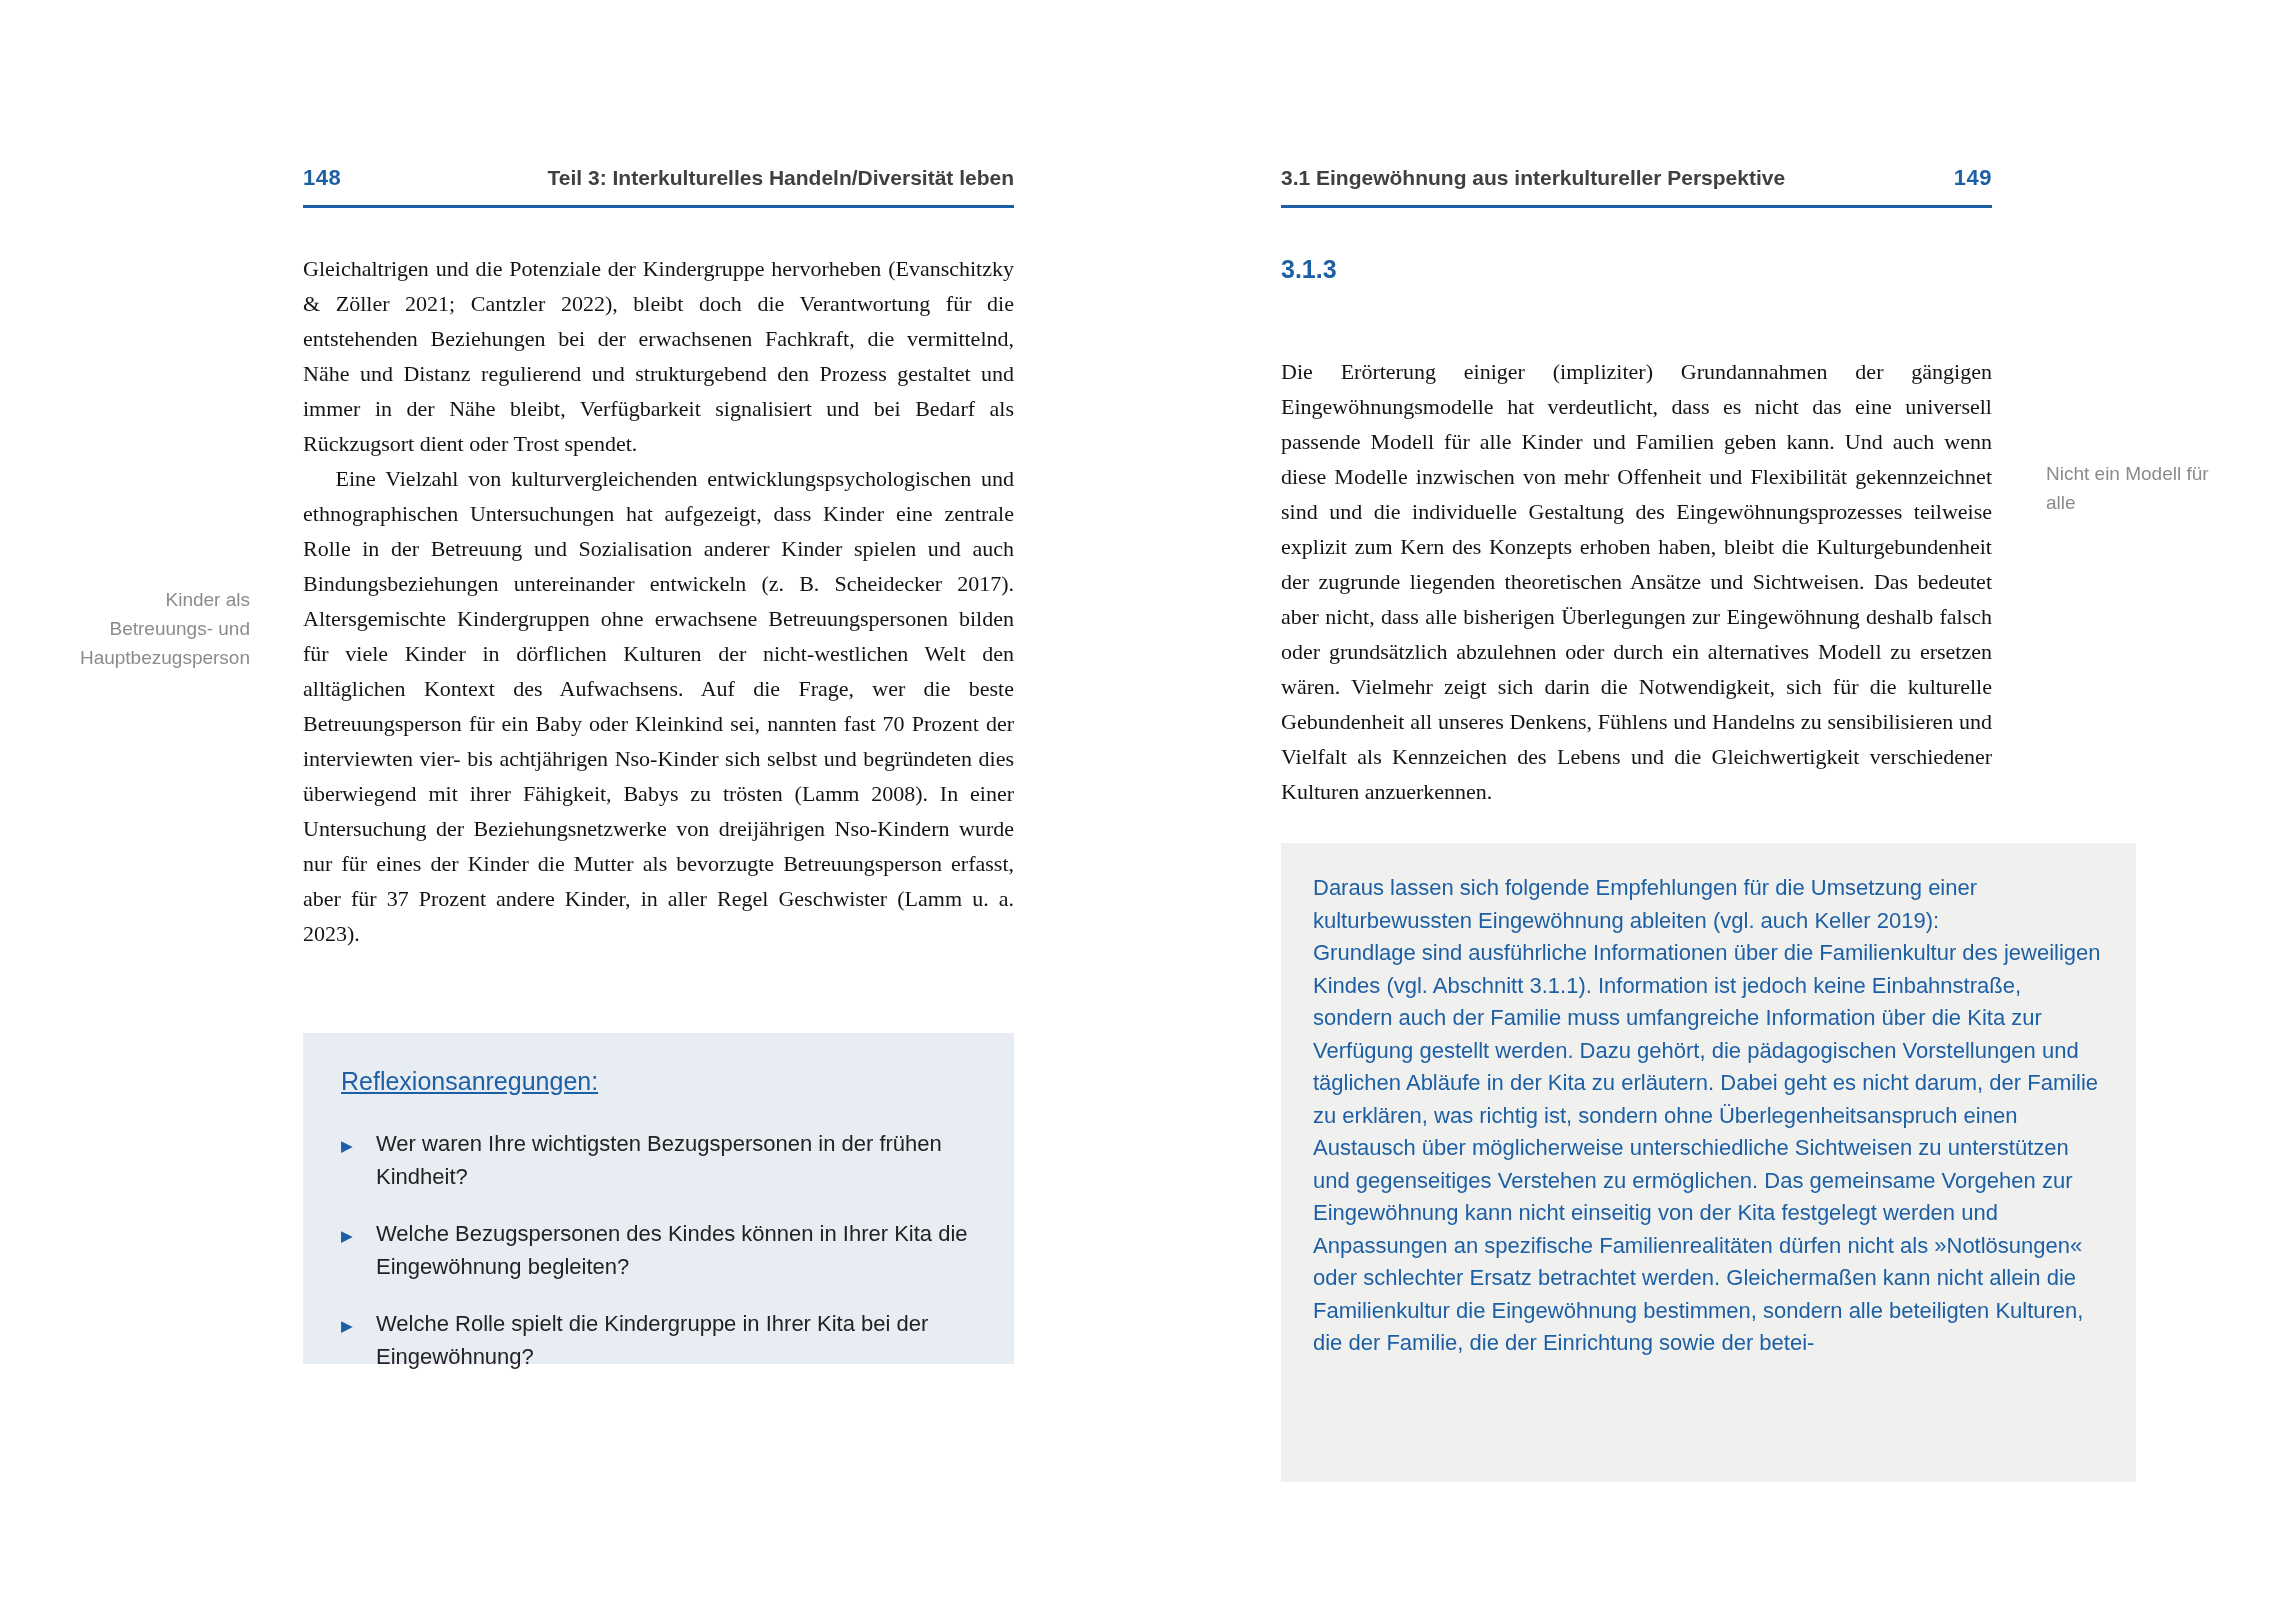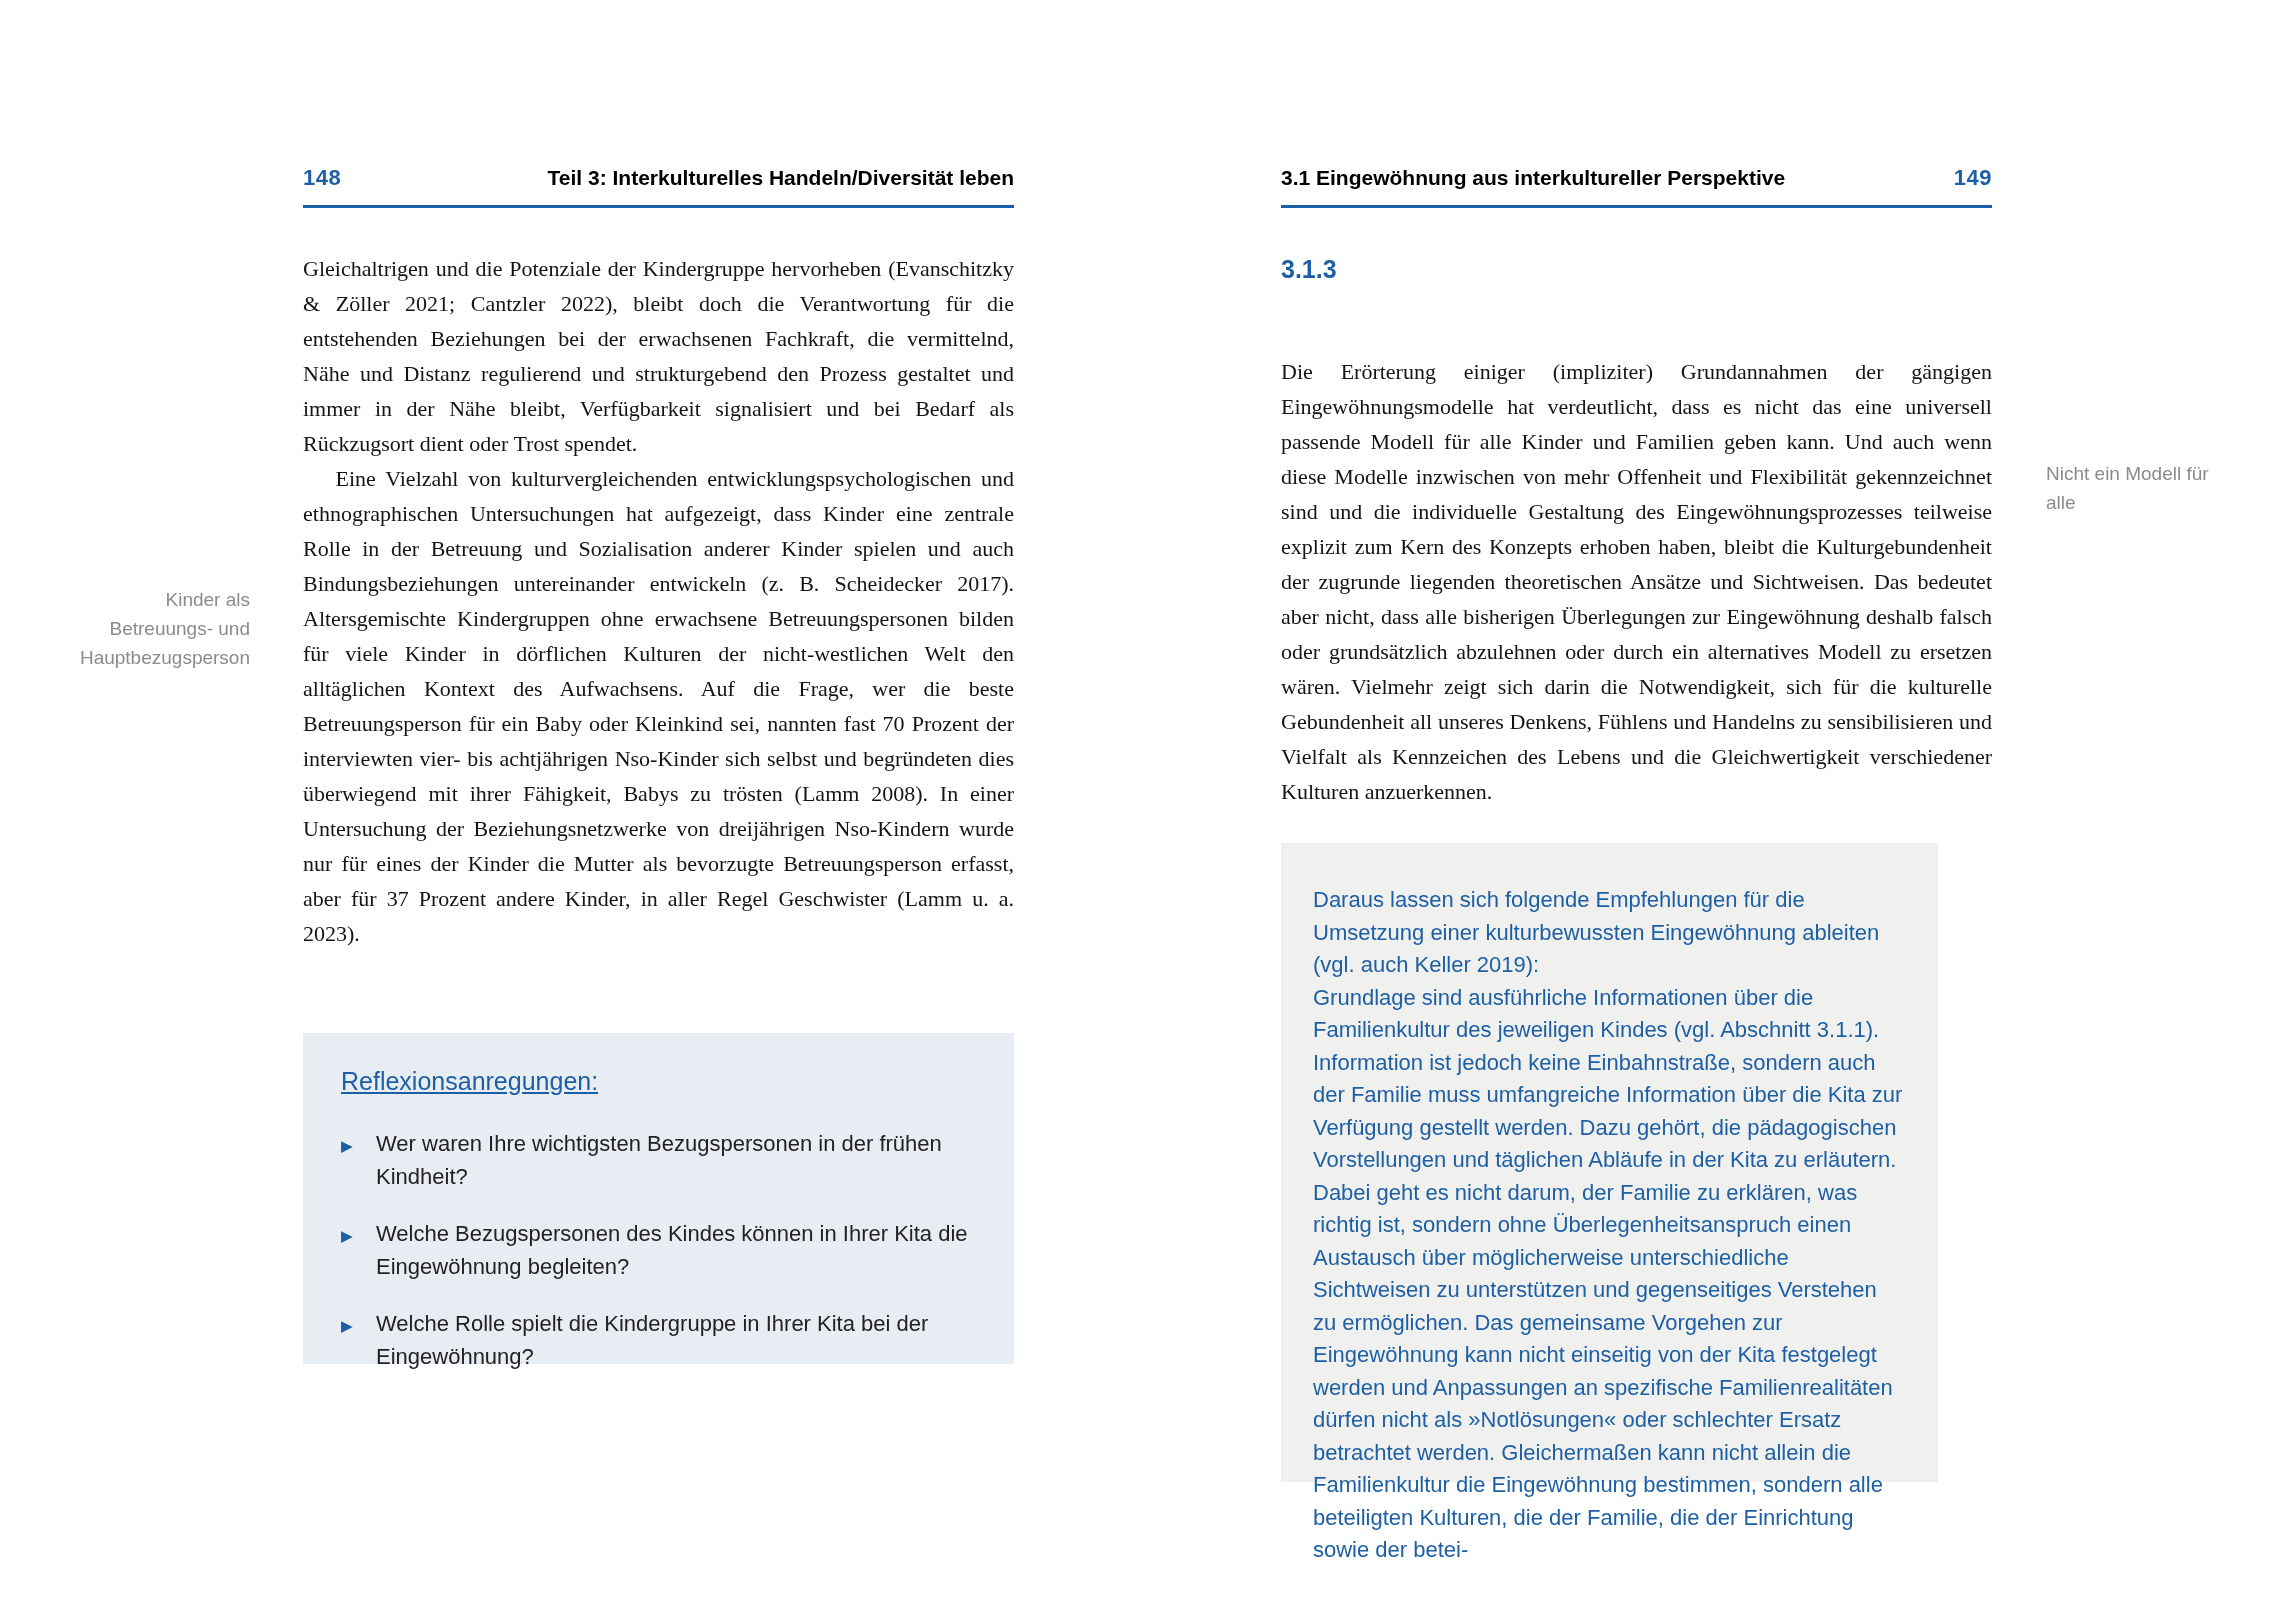--- a/index.html
+++ b/index.html
@@ -24,21 +24,21 @@
   }
   .running-header.left  { left: 303px; }
   .running-header.right { left: 1281px; }
   .pagenum {
     font: bold 22px "Liberation Sans", sans-serif;
     color: #1d5fa5;
     letter-spacing: 0.5px;
   }
   .runhead {
     font: bold 21px "Liberation Sans", sans-serif;
-    color: #000000;
+    color: #404040;
   }
   .rule {
     position: absolute;
     top: 157px;
     width: 711px;
     height: 2.9px;
     background: #1d5fa5;
   }
   .rule.left  { left: 303px; }
   .rule.right { left: 1281px; }
@@ -127,24 +127,24 @@
     top: 2.9px;
     font-size: 15.3px;
     color: #1d5fa5;
   }
 
   
   .recommendation-box {
     position: absolute;
     left: 1281px;
     top: 795px;
-    width: 657px;
+    width: 855px;
     height: 639px;
     background: #f0f0ee;
-    padding: 41px 32px 27px 32px;
+    padding: 29px 32px 27px 32px;
   }
   .recommendation-box p {
     margin: 0;
     font: 22px/32.5px "Liberation Sans", sans-serif;
     color: #1d5fa5;
     text-align: left;
     hyphens: auto;
     -webkit-hyphens: auto;
   }
 

